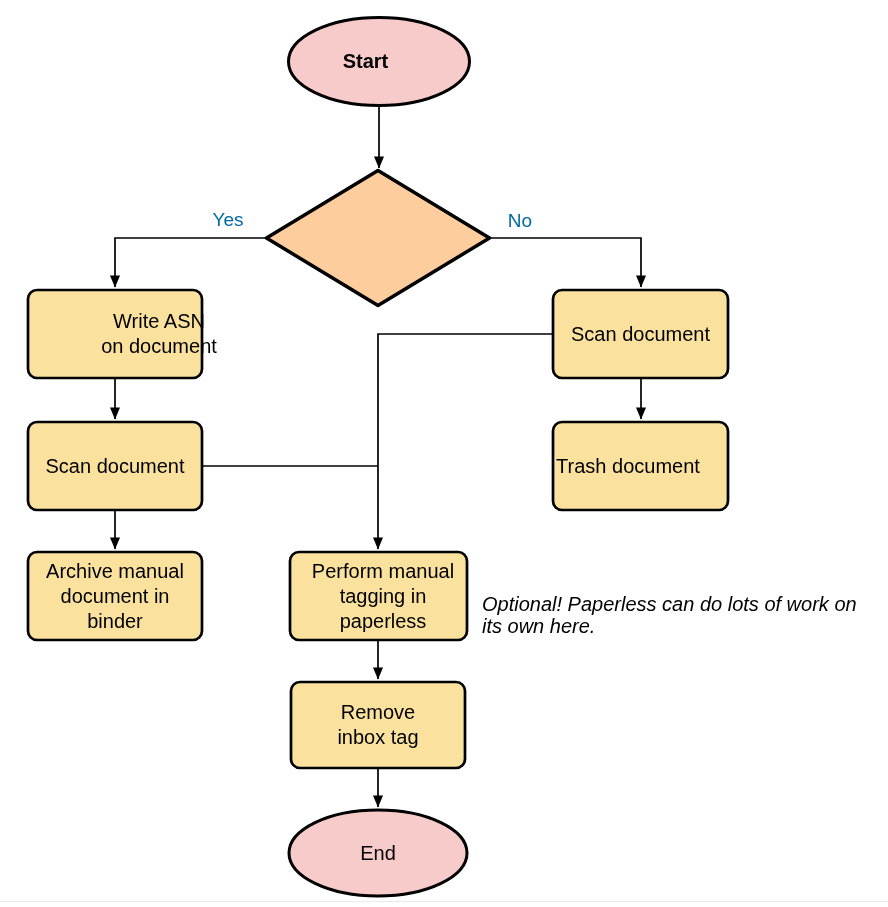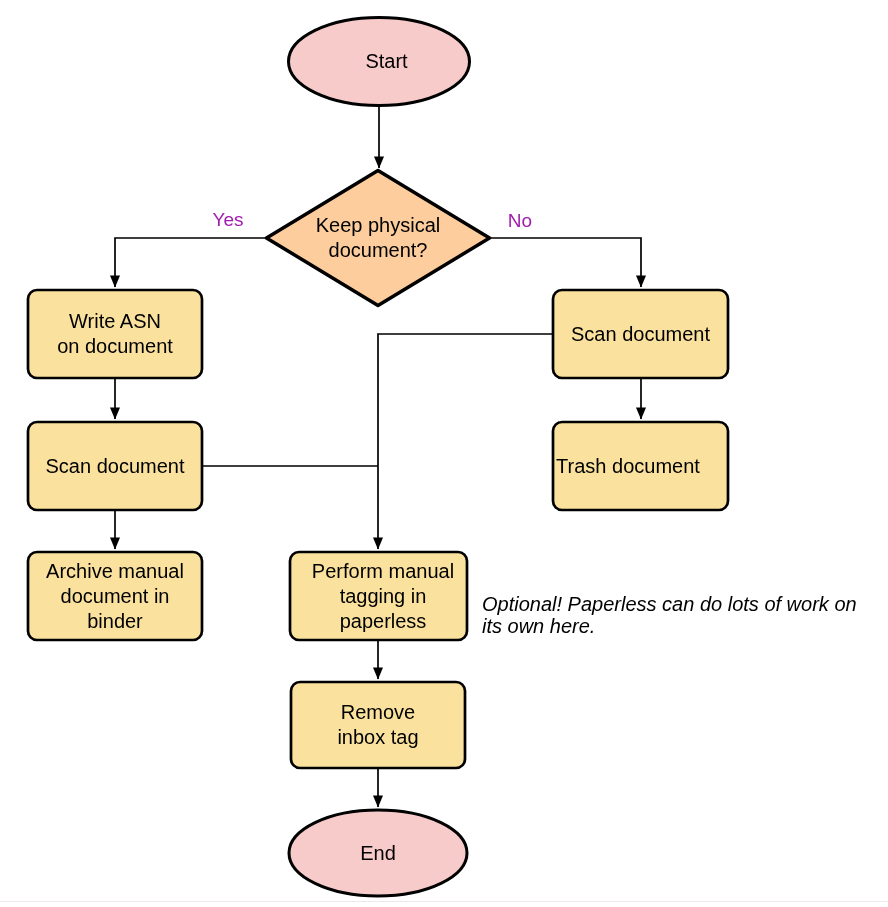--- a/index.html
+++ b/index.html
@@ -18,21 +18,21 @@
     font-size:20px;line-height:25px;
     color:#000;
     white-space:pre-line;
     pointer-events:none;
   }
   .edge-label{
     position:absolute;
     display:flex;align-items:center;justify-content:center;
     text-align:center;
     font-size:19px;line-height:22px;
-    color:#a21caf;
+    color:#0369a1;
     pointer-events:none;
   }
   .note-text{
     position:absolute;
     font-size:20px;line-height:22px;
     font-style:italic;
     color:#000;
     white-space:pre-line;
   }
   .bottom-rule{
@@ -71,24 +71,22 @@
     <rect x="28" y="290" width="174" height="88" rx="9" stroke="#000" stroke-width="2.7" fill="#fae29e"></rect>
     <rect x="28" y="422" width="174" height="88" rx="9" stroke="#000" stroke-width="2.7" fill="#fae29e"></rect>
     <rect x="28" y="552" width="174" height="88" rx="9" stroke="#000" stroke-width="2.7" fill="#fae29e"></rect>
     <rect x="553" y="290" width="175" height="88" rx="9" stroke="#000" stroke-width="2.7" fill="#fae29e"></rect>
     <rect x="553" y="422" width="175" height="88" rx="9" stroke="#000" stroke-width="2.7" fill="#fae29e"></rect>
     <rect x="290" y="552" width="177" height="88" rx="9" stroke="#000" stroke-width="2.7" fill="#fae29e"></rect>
     <rect x="291" y="682" width="174" height="86" rx="9" stroke="#000" stroke-width="2.7" fill="#fae29e"></rect>
     <ellipse cx="378" cy="853" rx="89" ry="43" stroke="#000" stroke-width="3" fill="#f7cbca"></ellipse>
   </svg>
 
-  <div class="node-label" style="left:296px;top:17px;width:181px;height:89px;">Start</div>
-  <div class="node-label" style="left:268px;top:212px;width:220px;height:52px;">Keep physical
-document?</div>
-  <div class="node-label" style="left:28px;top:290px;width:174px;height:88px;">Write ASN
+  <div class="node-label" style="left:275px;top:17px;width:181px;height:89px;font-weight:bold;">Start</div>
+  <div class="node-label" style="left:28px;top:290px;width:174px;height:88px;padding-left:44px;">Write ASN
 on document</div>
   <div class="node-label" style="left:28px;top:422px;width:174px;height:88px;">Scan document</div>
   <div class="node-label" style="left:28px;top:552px;width:174px;height:88px;">Archive manual
 document in
 binder</div>
   <div class="node-label" style="left:553px;top:290px;width:175px;height:88px;">Scan document</div>
   <div class="node-label" style="left:553px;top:422px;width:150px;height:88px;">Trash document</div>
   <div class="node-label" style="left:290px;top:552px;width:186px;height:88px;">Perform manual
 tagging in
 paperless</div>

